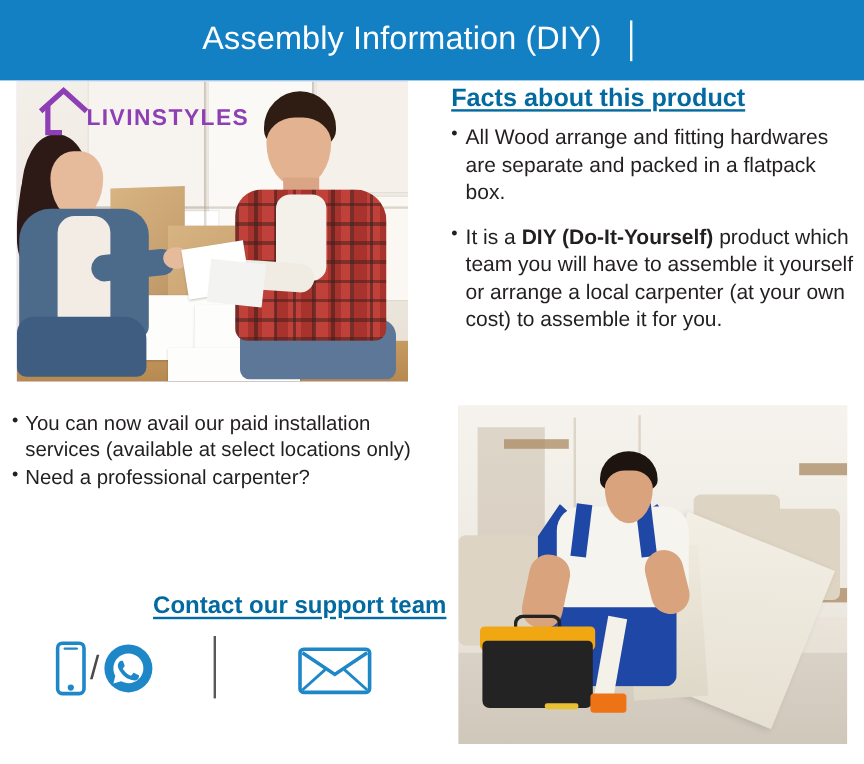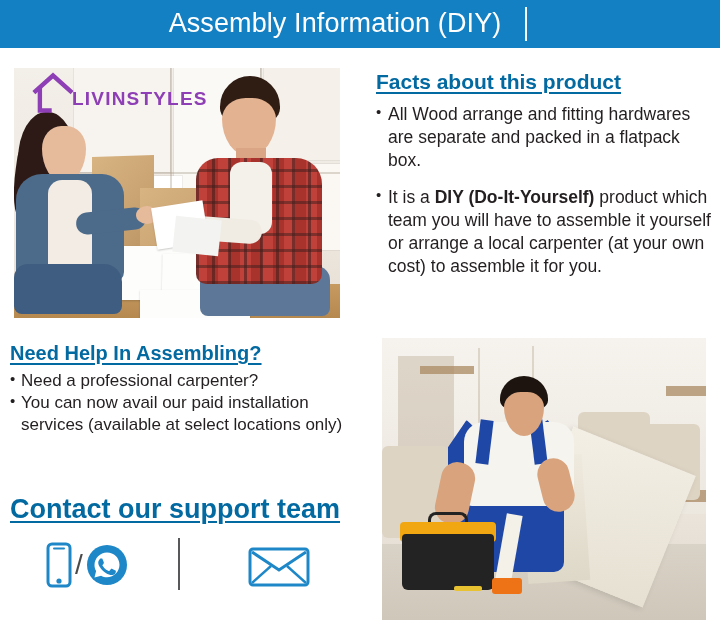--- a/index.html
+++ b/index.html
@@ -19,21 +19,21 @@
     height: 637px;
     background: #ffffff;
     overflow: hidden;
   }
 
   
   .header {
     position: absolute;
     left: 0; top: 0;
     width: 720px;
-    height: 48px;
+    height: 67px;
     background: #1380c4;
     display: flex;
     align-items: center;
     justify-content: center;
     gap: 0px;
   }
   .header-title {
     color: #ffffff;
     font-size: 27px;
     font-weight: 400;
@@ -301,22 +301,23 @@
     font-size: 15px;
   }
 
   
   .contact {
     position: absolute;
     left: 10px; top: 494px;
     width: 362px;
   }
   .contact .heading-blue {
-    font-size: 27px;
+    font-size: 20px;
     margin-bottom: 10px;
+    text-align: right;
   }
   .contact-icons {
     position: relative;
     height: 58px;
     display: flex;
     align-items: center;
   }
   .icon-phone-group {
     display: flex;
     align-items: center;
@@ -556,24 +557,23 @@
 
   <div class="facts">
     <div class="heading-blue">Facts about this product</div>
     <ul class="bullet-list">
       <li><span>All Wood arrange and fitting hardwares are separate and packed in a flatpack box.</span></li>
       <li><span>It is a </span><b>DIY (Do-It-Yourself)</b><span> product which team you will have to assemble it yourself or arrange a local carpenter (at your own cost) to assemble it for you.</span></li>
     </ul>
   </div>
 
   <div class="need-help">
-    <div class="heading-blue">Need Help In Assembling? </div>
     <ul class="help-list">
+      <li>You can now avail our paid installation services (available at select locations only)</li>
       <li>Need a professional carpenter?</li>
-      <li>You can now avail our paid installation services (available at select locations only)</li>
     </ul>
   </div>
 
   <div class="contact">
     <div class="heading-blue">Contact our support team</div>
 
     <div class="contact-icons">
       <div class="icon-phone-group">
         <svg width="26" height="46" viewBox="0 0 26 46">
           <rect x="2" y="2" width="22" height="42" rx="4" ry="4" fill="none" stroke="#1e87c8" stroke-width="3"></rect>

